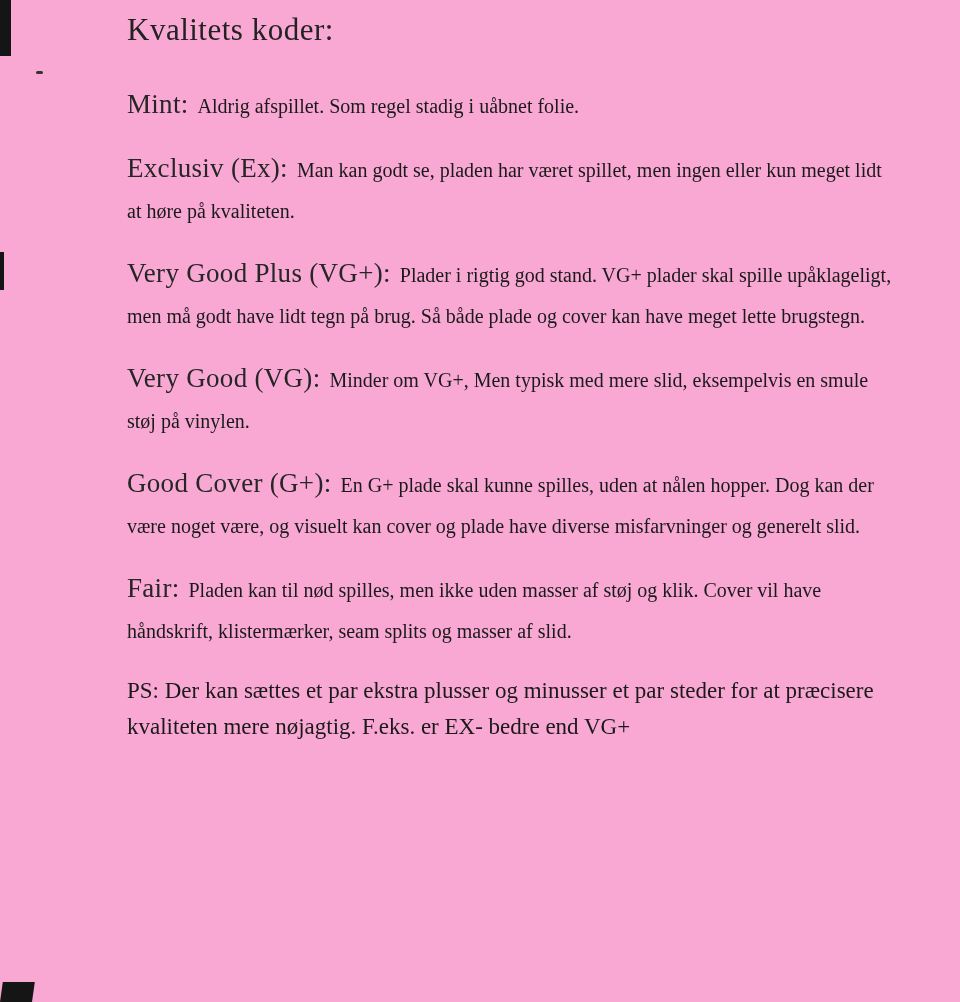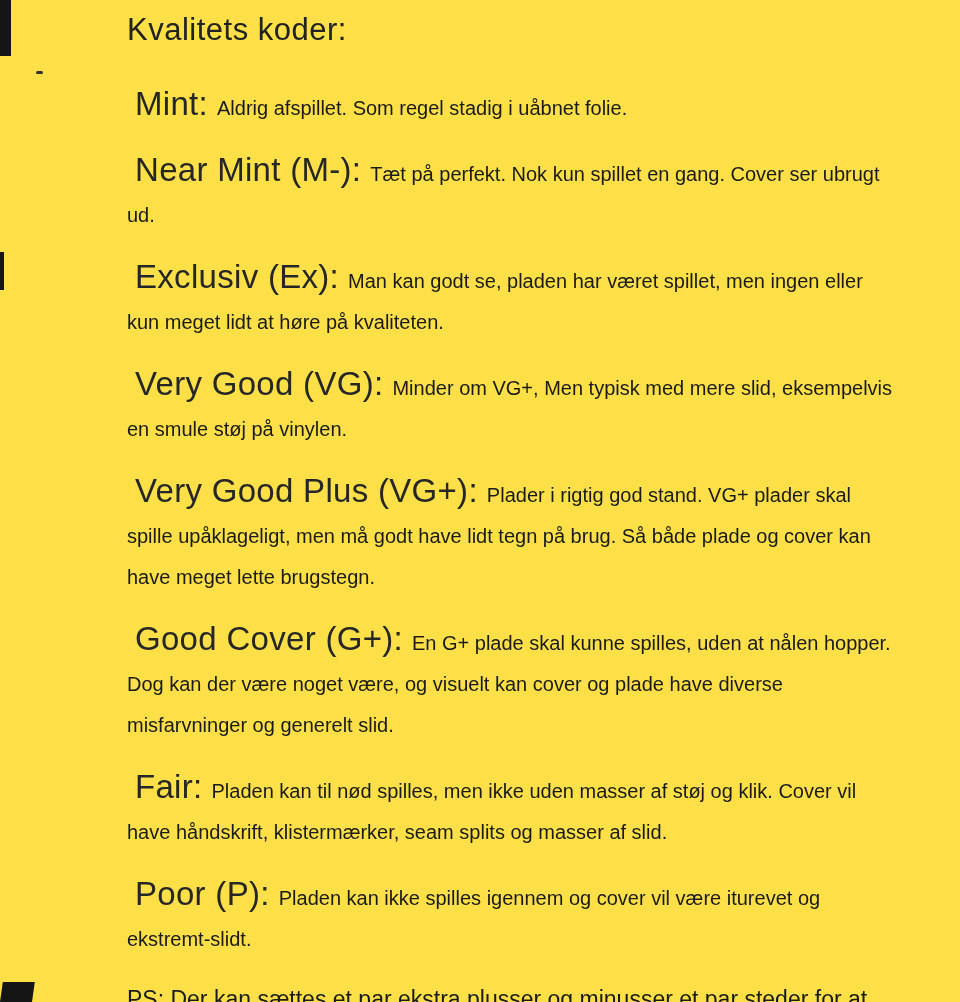--- a/index.html
+++ b/index.html
@@ -10,21 +10,22 @@
     height: 1002px;
     overflow: hidden;
     font-family: "Liberation Sans", sans-serif;
     color: #1c1c1c;
     position: relative;
   }
   .page {
     position: relative;
     width: 960px;
     height: 1002px;
-    background: #fde047;
+    background: #f9a8d4;
+    font-family: Liberation Serif, serif;
   }
   .content {
     position: absolute;
     left: 127px;
     top: 10px;
     width: 768px;
   }
   .doc-title {
     font-size: 31px;
     font-weight: 400;
@@ -33,25 +34,24 @@
     margin: 0 0 34px 0;
     line-height: 1.3;
   }
   .entry {
     margin: 0 0 21px 0;
     line-height: 40px;
     font-size: 17.5px;
     color: #1c1c1c;
   }
   .term {
-    font-size: 33px;
+    font-size: 27px;
     color: #262626;
     margin-right: 9px;
     letter-spacing: 0.3px;
-    margin-left: 8px;
   }
   .desc {
     font-size: 20px;
     color: #1a1a1a;
   }
   .ps-text {
     margin: 6px 0 0 0;
     line-height: 36px;
     font-size: 23px;
     color: #1a1a1a;
@@ -77,45 +77,39 @@
   <div class="artifact artifact-bottom-left"></div>
 
   <div class="content">
 
     <h1 class="doc-title">Kvalitets koder:</h1>
 
     <p class="entry">
       <span class="term">Mint:</span><span class="desc">Aldrig afspillet. Som regel stadig i uåbnet folie.</span>
     </p>
 
-    <p class="entry">
-      <span class="term">Near Mint (M-):</span><span class="desc">Tæt på perfekt. Nok kun spillet en gang. Cover ser ubrugt ud.</span>
-    </p>
 
     <p class="entry">
       <span class="term">Exclusiv (Ex):</span><span class="desc">Man kan godt se, pladen har været spillet, men ingen eller kun meget lidt at høre på kvaliteten.</span>
     </p>
 
     <p class="entry">
-      <span class="term">Very Good (VG):</span><span class="desc">Minder om VG+, Men typisk med mere slid, eksempelvis en smule støj på vinylen.</span>
+      <span class="term">Very Good Plus (VG+):</span><span class="desc">Plader i rigtig god stand. VG+ plader skal spille upåklageligt, men må godt have lidt tegn på brug. Så både plade og cover kan have meget lette brugstegn.</span>
     </p>
 
     <p class="entry">
-      <span class="term">Very Good Plus (VG+):</span><span class="desc">Plader i rigtig god stand. VG+ plader skal spille upåklageligt, men må godt have lidt tegn på brug. Så både plade og cover kan have meget lette brugstegn.</span>
+      <span class="term">Very Good (VG):</span><span class="desc">Minder om VG+, Men typisk med mere slid, eksempelvis en smule støj på vinylen.</span>
     </p>
 
     <p class="entry">
       <span class="term">Good Cover (G+):</span><span class="desc">En G+ plade skal kunne spilles, uden at nålen hopper. Dog kan der være noget være, og visuelt kan cover og plade have diverse misfarvninger og generelt slid.</span>
     </p>
 
 
     <p class="entry">
       <span class="term">Fair:</span><span class="desc">Pladen kan til nød spilles, men ikke uden masser af støj og klik. Cover vil have håndskrift, klistermærker, seam splits og masser af slid.</span>
     </p>
 
-    <p class="entry">
-      <span class="term">Poor (P):</span><span class="desc">Pladen kan ikke spilles igennem og cover vil være iturevet og ekstremt-slidt.</span>
-    </p>
 
     <p class="ps-text">PS: Der kan sættes et par ekstra plusser og minusser et par steder for at præcisere kvaliteten mere nøjagtig. F.eks. er EX- bedre end VG+</p>
 
   </div>
 </div>
 
 </body></html>

